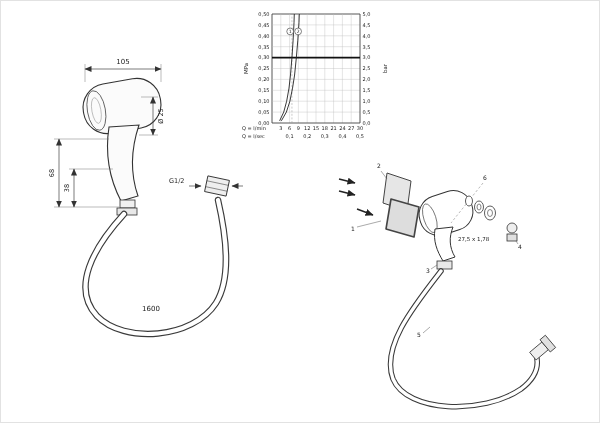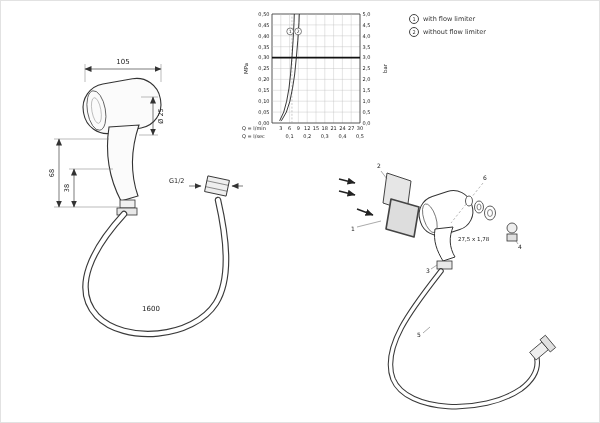--- a/index.html
+++ b/index.html
@@ -144,30 +144,20 @@
       <line x1="52.946666666666665" y1="118" x2="52.946666666666665" y2="9" stroke="#999" stroke-width="0.5" stroke-dasharray="2 1.6"></line>
       <line x1="33" y1="52.60000000000001" x2="121" y2="52.60000000000001" stroke="#111" stroke-width="1.8"></line>
       <polyline points="40.626666666666665,115.82 44.733333333333334,107.1 47.666666666666664,96.2 50.013333333333335,83.12 51.480000000000004,70.03999999999999 52.946666666666665,52.60000000000001 54.120000000000005,35.16 55,17.72 55.29333333333333,9" fill="none" stroke="#222" stroke-width="0.9"></polyline>
       <circle cx="51.18666666666667" cy="26.439999999999998" r="3.4" fill="#fff" stroke="#333" stroke-width="0.6"></circle>
       <text x="51.18666666666667" y="28.139999999999997" text-anchor="middle" font-size="4.5">1</text>
       <polyline points="42.38666666666667,115.82 47.373333333333335,107.1 50.89333333333333,96.2 53.53333333333333,83.12 55.586666666666666,70.03999999999999 57.346666666666664,52.60000000000001 58.81333333333333,35.16 59.986666666666665,17.72 60.28,9" fill="none" stroke="#222" stroke-width="0.9"></polyline>
       <circle cx="59.10666666666667" cy="26.439999999999998" r="3.4" fill="#fff" stroke="#333" stroke-width="0.6"></circle>
       <text x="59.10666666666667" y="28.139999999999997" text-anchor="middle" font-size="4.5">2</text>
     </svg>
 
-  <div class="legend">
-    <div class="legend-row">
-      <span class="cnum">1</span>
-      <span>with flow limiter</span>
-    </div>
-    <div class="legend-row">
-      <span class="cnum">2</span>
-      <span>without flow limiter</span>
-    </div>
-  </div>
 
   <svg class="abs" style="left:330px;top:148px" width="268" height="272" viewBox="0 0 268 272">
     <defs>
       <marker id="arrB" markerWidth="10" markerHeight="9" refX="7.5" refY="3.5" orient="auto" markerUnits="userSpaceOnUse">
         <path d="M0,0 L8,3.5 L0,7 Z" fill="#222"></path>
       </marker>
     </defs>
 
     <g>
       <line x1="8" y1="30" x2="24" y2="34" stroke="#222" stroke-width="1.4" marker-end="url(#arrB)"></line>

